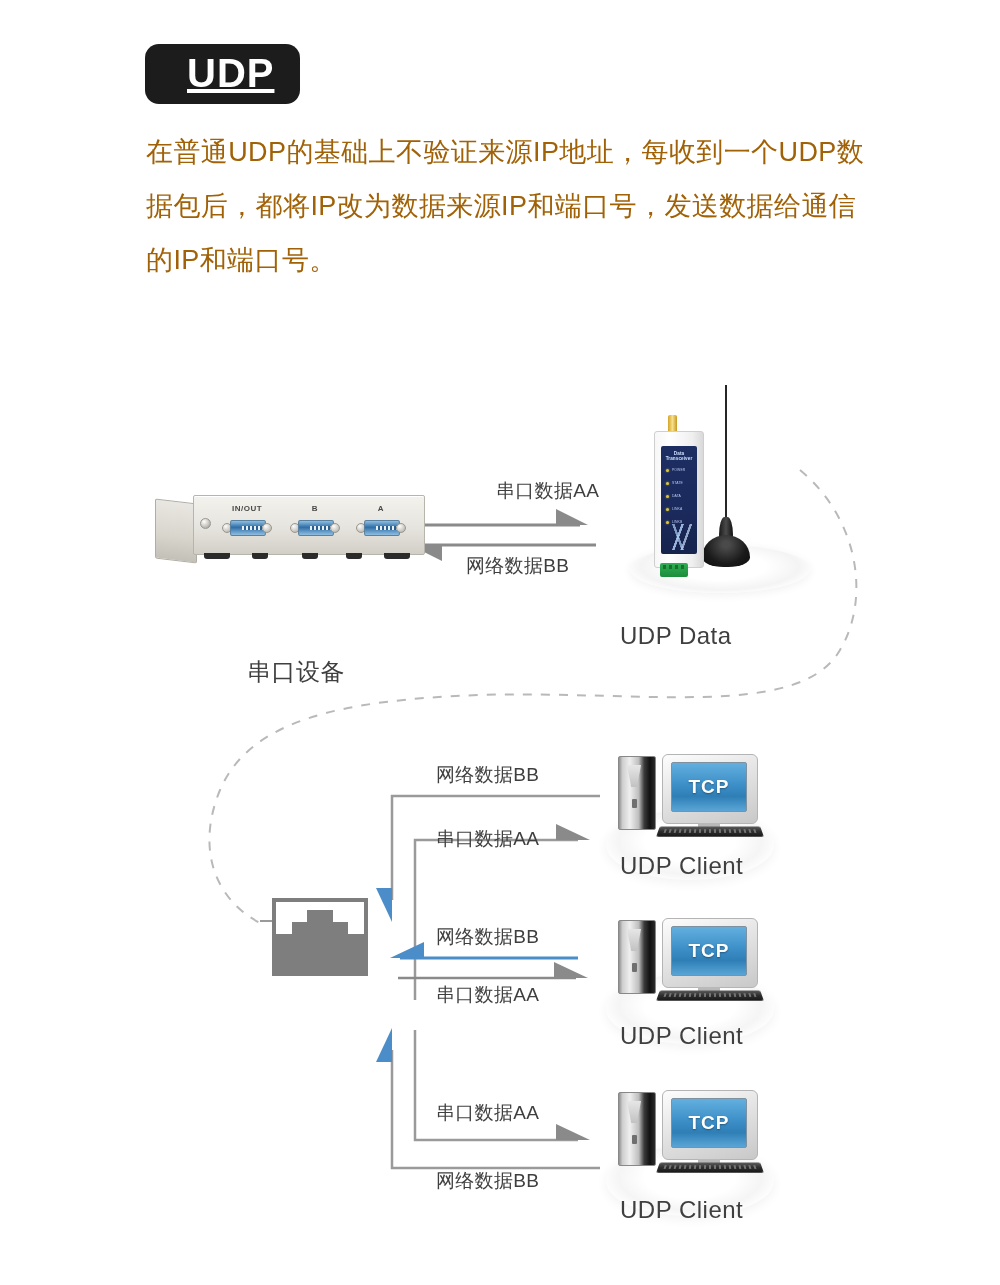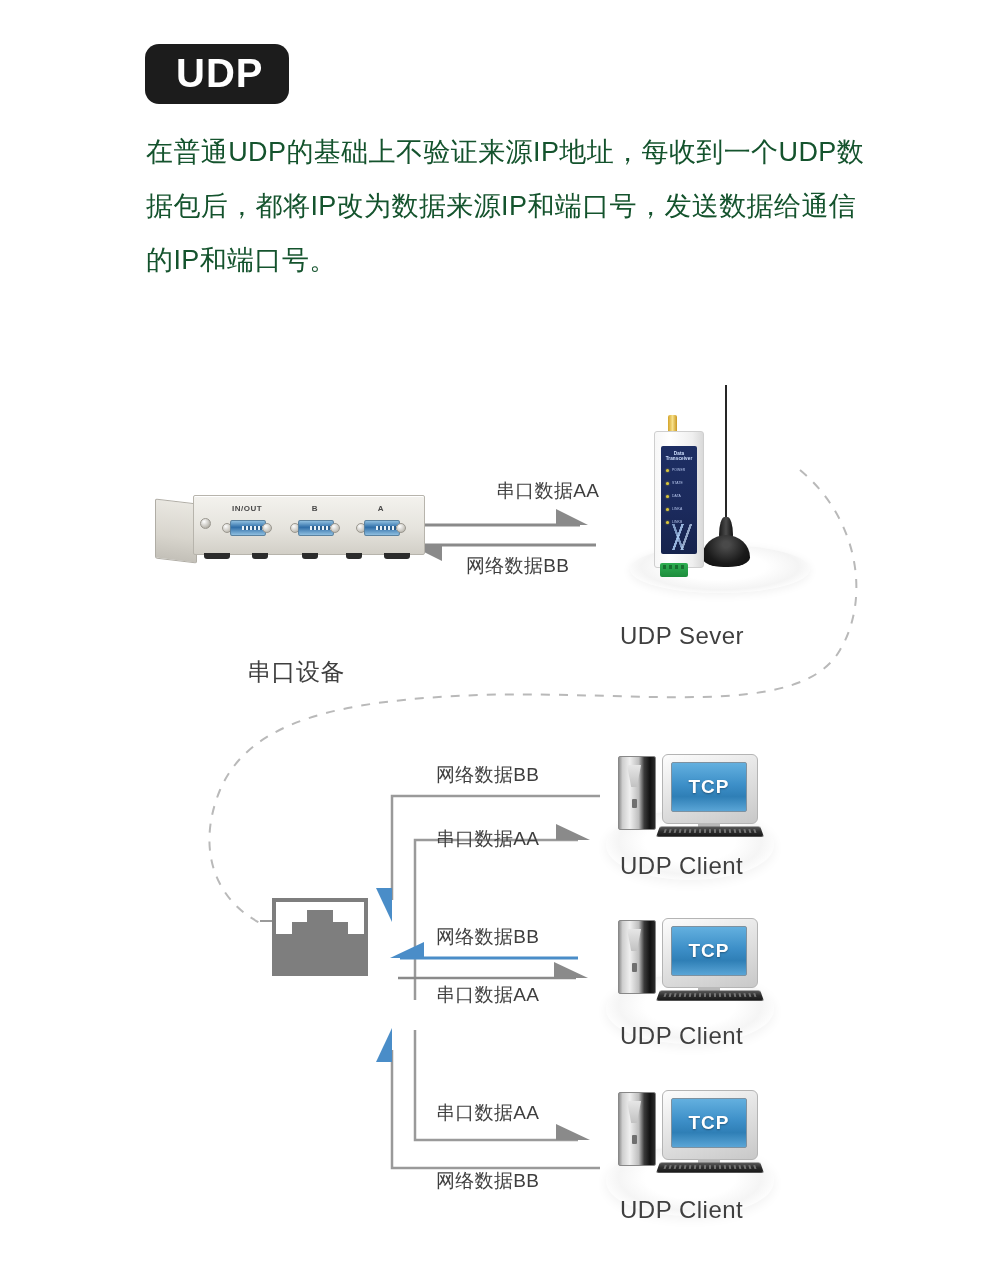--- a/index.html
+++ b/index.html
@@ -24,40 +24,41 @@
     display: flex;
     align-items: center;
     gap: 22px;
   }
   #udp-badge {
     background: #1c1c1c;
     color: #ffffff;
     font-size: 40px;
     font-weight: bold;
     letter-spacing: 1px;
-    padding: 8px 26px 10px 31px;
+    padding: 8px 26px 10px 42px;
     border-radius: 14px;
     line-height: 1.05;
+    text-decoration: underline;
   }
   #header-title {
     font-size: 34px;
     color: #3c3c3c;
     letter-spacing: 0.5px;
     white-space: nowrap;
   }
 
   
   #intro {
     position: absolute;
     left: 146px;
     top: 125px;
     width: 720px;
     font-size: 27px;
     line-height: 54px;
-    color: #14532d;
+    color: #a16207;
     letter-spacing: 0.4px;
   }
 
   
   #diagram {
     position: absolute;
     left: 0;
     top: 0;
     width: 1000px;
     height: 1285px;
@@ -514,21 +515,21 @@
         </div>
         <div class="dt-led-row" style="top:74px;">
           <div class="dt-led"></div>
           <div class="dt-led-label">LINKB</div>
         </div>
         <div class="dt-deco"></div>
       </div>
     </div>
     <div class="dt-terminal"></div>
   </div>
-  <div class="caption" style="left:620px;top:622px;">UDP Sever</div>
+  <div class="caption" style="left:620px;top:622px;">UDP Data</div>
 
   <div class="arrow-label" style="left:496px;top:478px;">串口数据AA</div>
   <div class="arrow-label" style="left:466px;top:553px;">网络数据BB</div>
 
   <div class="node" id="network-icon">
     <div class="rj-tab"></div>
     <div class="rj-frame"></div>
     <div class="rj-fill"></div>
     <div class="rj-step-mid"></div>
     <div class="rj-step-top"></div>

